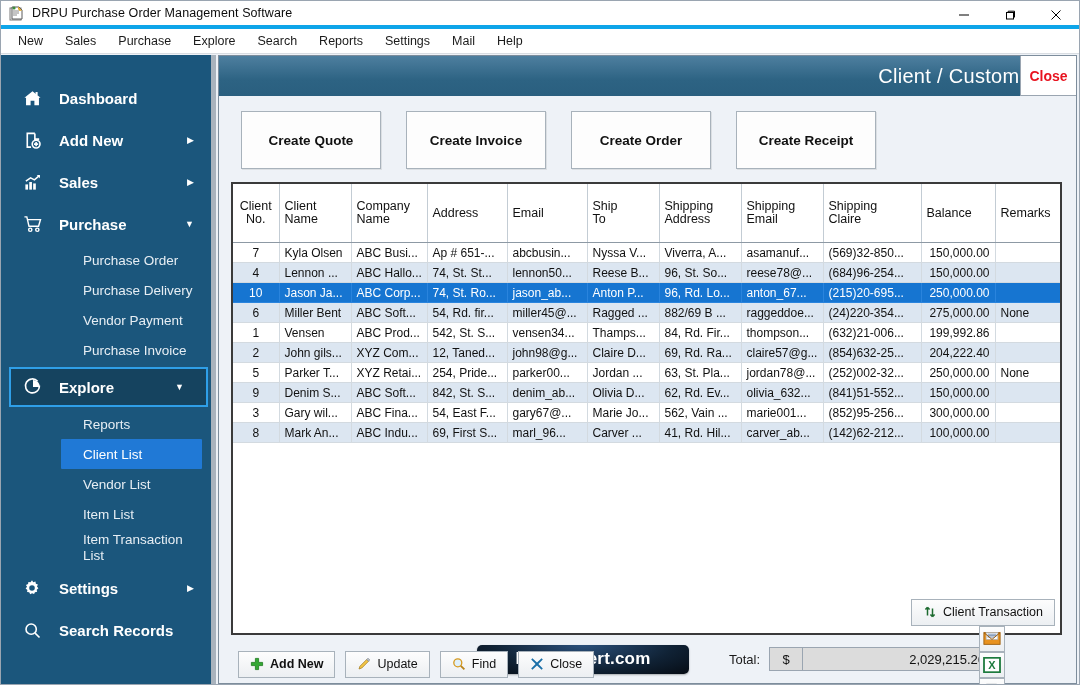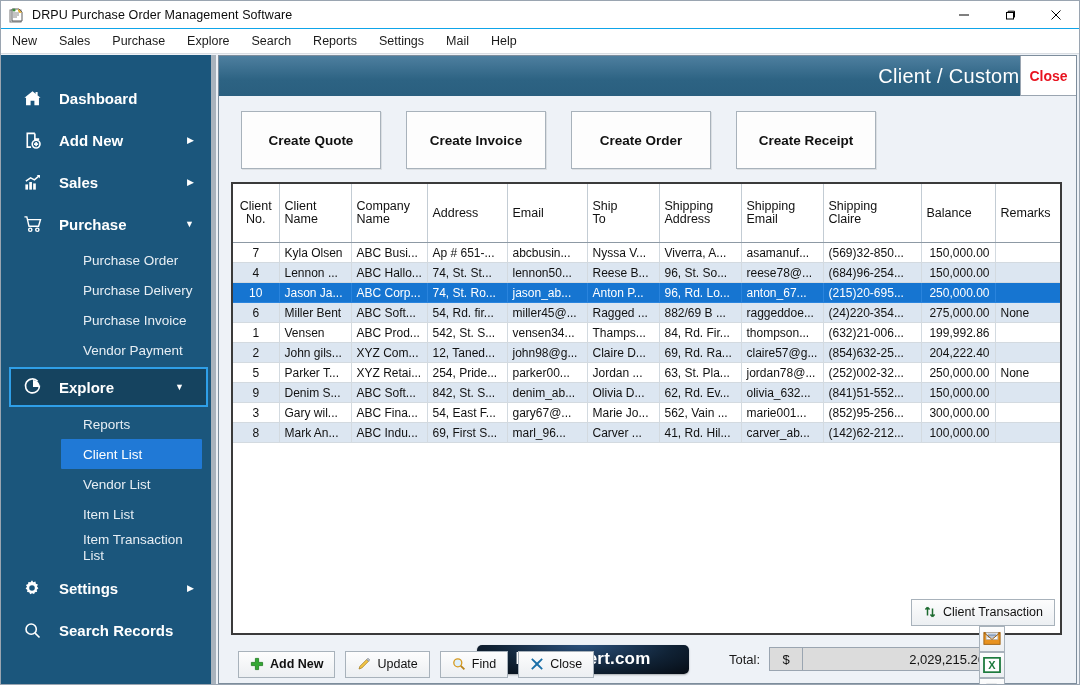--- a/index.html
+++ b/index.html
@@ -17,21 +17,21 @@
     border: 1px solid #9aa5b1;
     overflow: hidden;
   }
 
   
   .titlebar {
     height: 28px;
     background: #ffffff;
     display: flex;
     align-items: center;
-    border-bottom: 1px solid #0ea5e9;
+    border-bottom: 4px solid #0ea5e9;
     position: relative;
   }
   .title-icon {
     width: 16px; height: 16px;
     margin: 0 7px 0 8px;
     flex: 0 0 auto;
     position: relative;
   }
   .title-text {
     font-size: 12.5px;
@@ -52,21 +52,21 @@
     color: #000;
     cursor: default;
   }
 
   
   .menubar {
     height: 25px;
     background: #ffffff;
     display: flex;
     align-items: center;
-    padding-left: 0;
+    padding-left: 6px;
     border-bottom: 1px solid #d9dde2;
   }
   .menu-item {
     font-size: 12.5px;
     color: #1b1b1b;
     padding: 3px 11px;
     cursor: default;
     white-space: nowrap;
   }
 
@@ -441,22 +441,22 @@
             <circle cx="7.6" cy="16" r="1.7"></circle>
             <circle cx="15" cy="16" r="1.7"></circle>
           </svg>
         </span>
         <span class="lbl">Purchase</span>
         <span class="arrow">▼</span>
       </div>
 
       <div class="side-sub">Purchase Order</div>
       <div class="side-sub">Purchase Delivery</div>
+      <div class="side-sub">Vendor Payment</div>
       <div class="side-sub">Purchase Invoice</div>
-      <div class="side-sub">Vendor Payment</div>
 
       <div class="side-row active-box">
         <span class="ico">
           <svg width="20" height="20" viewBox="0 0 20 20" fill="none" stroke="#fff" stroke-width="1.6">
             <path d="M14.6 4.2 A7 7 0 1 0 16.4 8.6"></path>
             <path d="M10 3 L10 10 L16.9 10 A7 7 0 0 0 10 3 Z" fill="#fff" stroke="none"></path>
           </svg>
         </span>
         <span class="lbl">Explore</span>
         <span class="arrow">▼</span>

